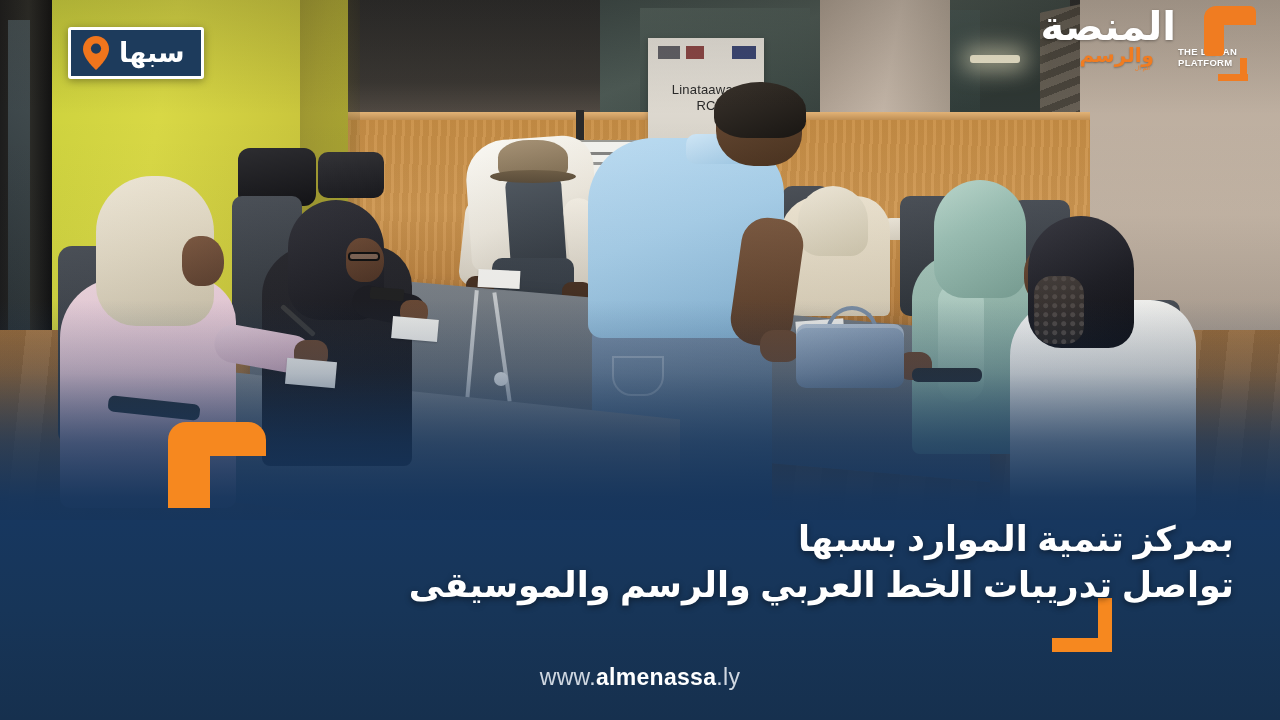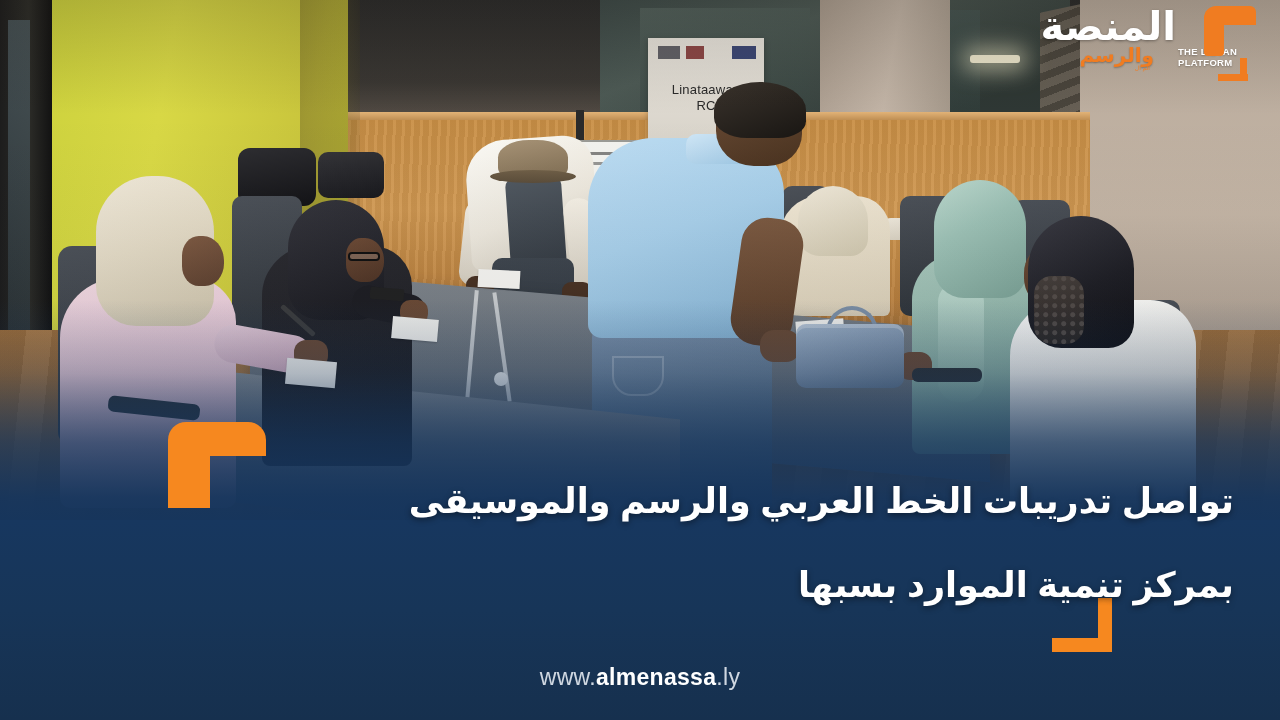--- a/index.html
+++ b/index.html
@@ -416,20 +416,29 @@
     <div class="ph pen1"></div>
     <div class="ph paper p1"></div>
     <div class="ph arm a1"></div>
 
     <div class="ph photo-grade"></div>
   </div>
 
   <div class="fade"></div>
   <div class="navy"></div>
 
+  <div class="loc-badge">
+    <span class="pin">
+      <svg width="26" height="34" viewBox="0 0 26 34">
+        <path d="M13 0C5.8 0 0 5.8 0 13c0 9.8 13 21 13 21s13-11.2 13-21C26 5.8 20.2 0 13 0z" fill="#f0751c"></path>
+        <circle cx="13" cy="12.6" r="5.1" fill="#1d3b5c"></circle>
+      </svg>
+    </span>
+    <span class="loc-text">سبها</span>
+  </div>
 
   <div class="logo">
     <div class="logo-ar">المنصة</div>
     <div class="logo-ar2">والرسم</div>
     <div class="logo-tiny">الم ال</div>
     <div class="logo-en">
       <div>THE LIBYAN</div>
       <div>PLATFORM</div>
     </div>
     <div class="logo-q">
@@ -445,21 +454,21 @@
   <div class="quote-open">
     <i class="bar"></i>
       <i class="stem"></i>
   </div>
   <div class="quote-close">
     <i class="stem"></i>
       <i class="bar"></i>
   </div>
 
   <div class="headline">
+    <div class="hl hl2">بمركز تنمية الموارد بسبها</div>
     <div class="hl">تواصل تدريبات الخط العربي والرسم والموسيقى</div>
-    <div class="hl hl2">بمركز تنمية الموارد بسبها</div>
   </div>
 
   <div class="site">
     <span class="w">www.</span><span class="b">almenassa</span><span class="t">.ly</span>
   </div>
 
 </div>
 
 </body></html>

